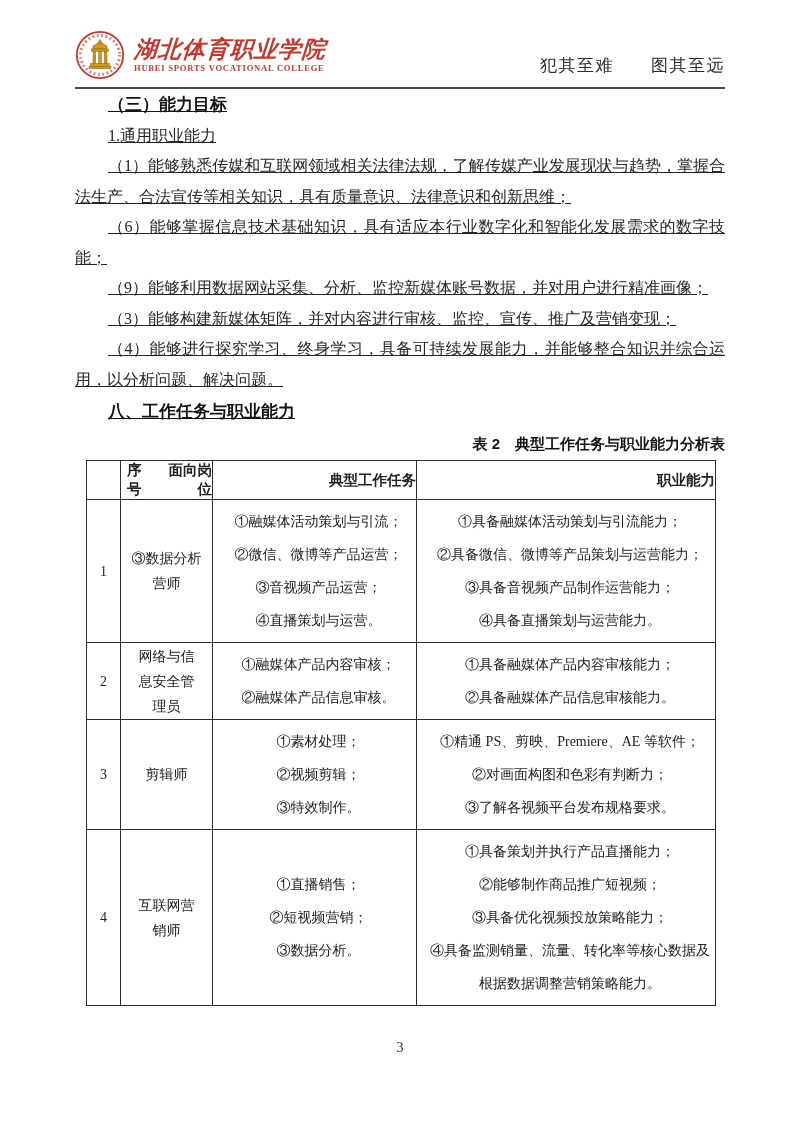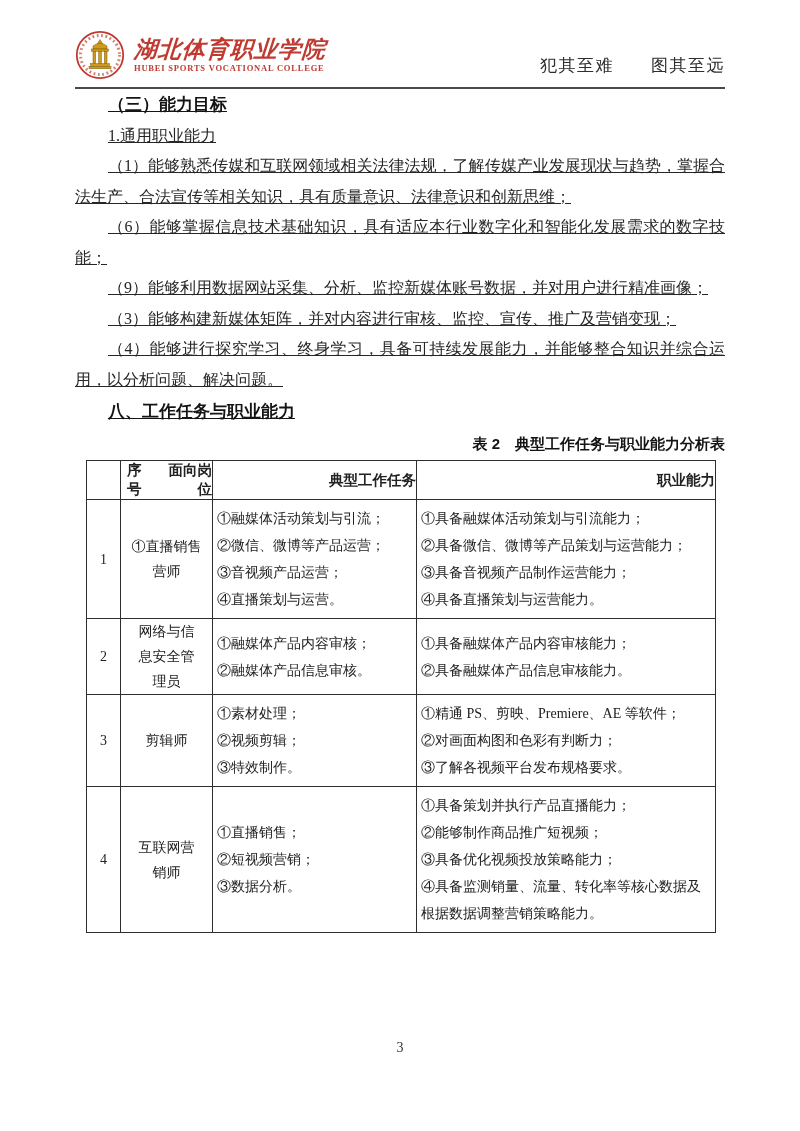--- a/index.html
+++ b/index.html
@@ -56,22 +56,22 @@
     margin-left:11px; width:629px;
     font-size:14px; color:#222222;
   }
   table.analysis th, table.analysis td { border:1.5px solid #2e2e2e; }
   table.analysis th {
     height:31px; font-weight:bold; font-size:14.5px;
     text-align:right; vertical-align:middle;padding-left:40px;
   }
   td.center { text-align:center; vertical-align:middle; line-height:25px; white-space:pre-line; }
   td.list {
-    vertical-align:middle; line-height:27px;
-    padding:5px 4px 5px 4px; white-space:pre-line;
+    vertical-align:middle; line-height:33px;
+    padding:5px 4px 5px 12px; white-space:pre-line;text-align:center;
   }
   tbody tr:nth-child(1){ height:94px; }
   tbody tr:nth-child(2){ height:69px; }
   tbody tr:nth-child(3){ height:75px; }
   tbody tr:nth-child(4){ height:122px; }
   
   .footer {
     position:absolute; left:0; top:1040px; width:100%;
     text-align:center; font-size:14px; color:#333;
   }
@@ -132,21 +132,21 @@
         <tr>
           <th>序号</th>
           <th>面向岗位</th>
           <th>典型工作任务</th>
           <th>职业能力</th>
         </tr>
       </thead>
       <tbody>
           <tr>
             <td class="center">1</td>
-            <td class="center">①直播销售
+            <td class="center">③数据分析
 营师</td>
             <td class="list">①融媒体活动策划与引流；
 ②微信、微博等产品运营；
 ③音视频产品运营；
 ④直播策划与运营。</td>
             <td class="list">①具备融媒体活动策划与引流能力；
 ②具备微信、微博等产品策划与运营能力；
 ③具备音视频产品制作运营能力；
 ④具备直播策划与运营能力。</td>
           </tr>

